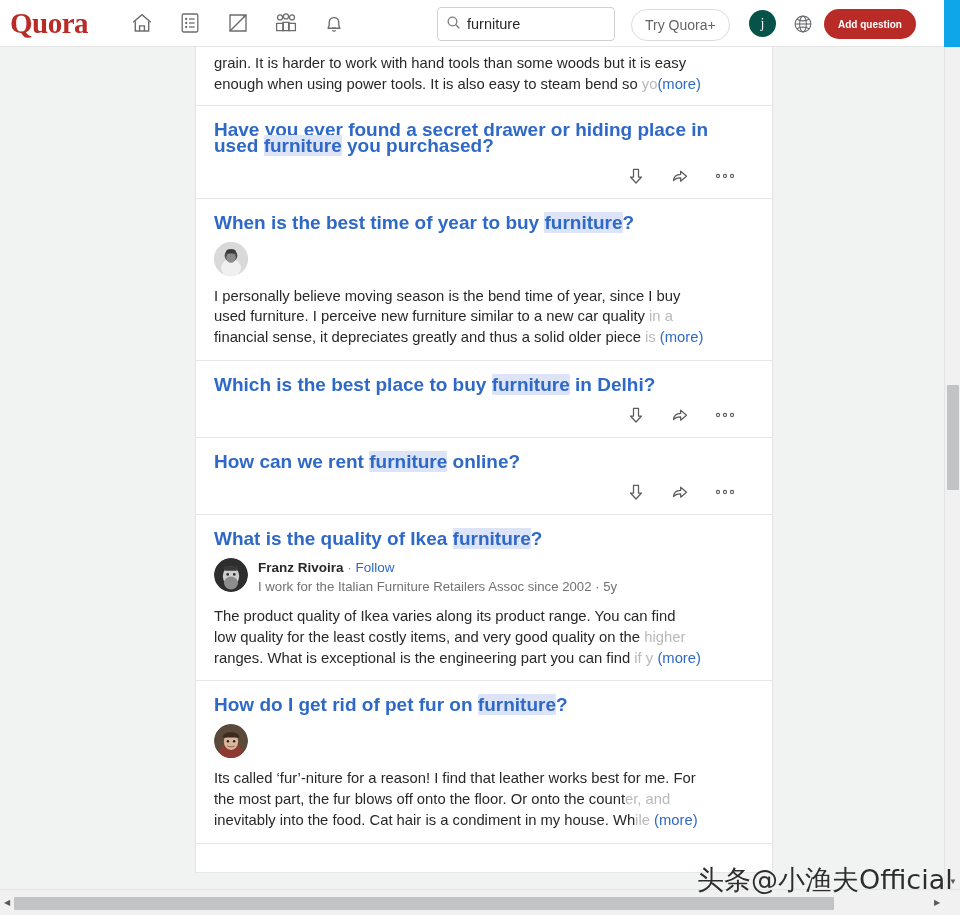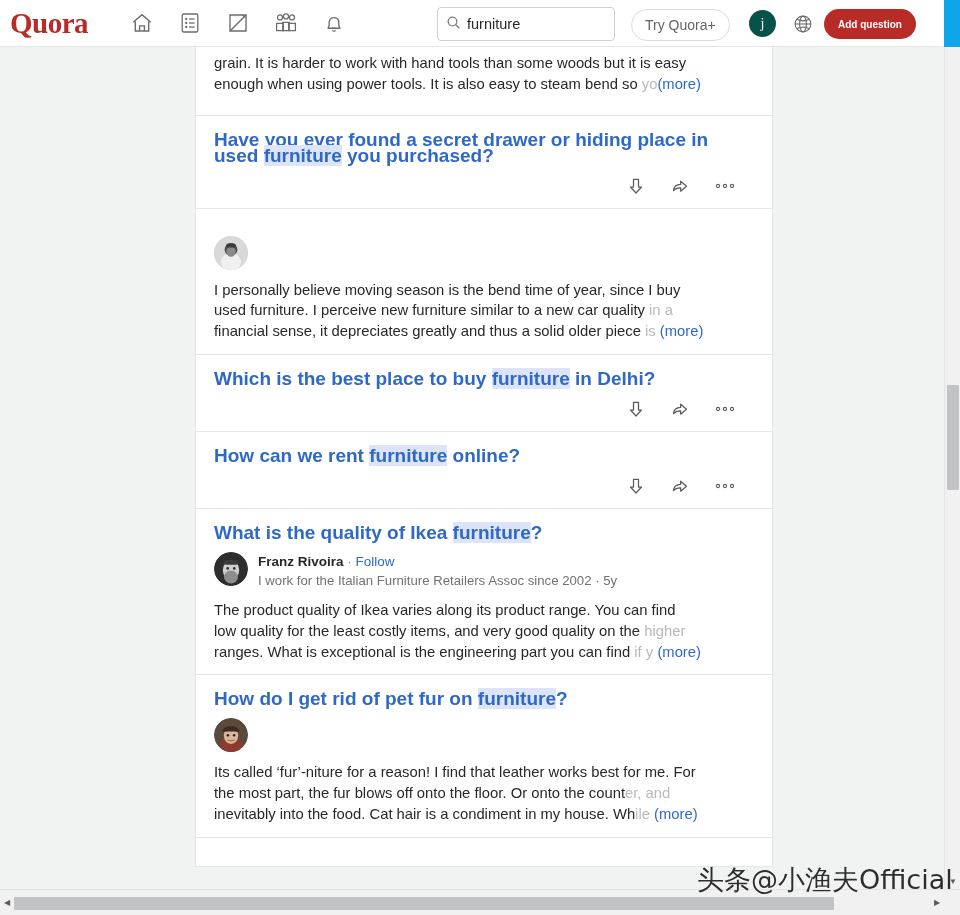--- a/index.html
+++ b/index.html
@@ -98,21 +98,21 @@
     width: 578px;
     background: #ffffff;
     border-left: 1px solid #e3e3e3;
     border-right: 1px solid #e3e3e3;
   }
   .card {
     border-bottom: 1px solid #e6e6e6;
     padding: 16px 18px 12px 18px;
     background: #fff;
   }
-  .card.partial { padding-top: 0; padding-bottom: 20px; }
+  .card.partial { padding-top: 0; padding-bottom: 10px; }
 
   .qtitle {
     font-size: 19px; font-weight: bold;
     color: #2e69c7;
     line-height: 16px;
     margin: 0 0 0 0;
     cursor: pointer;
   }
   .hl { background: #dde4f7; color: #2e69c7; border-radius: 1px; }
 
@@ -311,20 +311,23 @@
             <svg width="22" height="8" viewBox="0 0 22 8" fill="none" stroke="#5b5c5e" stroke-width="1.1">
               <circle cx="4" cy="4" r="1.6"></circle>
                 <circle cx="11" cy="4" r="1.6"></circle>
                 <circle cx="18" cy="4" r="1.6"></circle>
             </svg>
           </span>
         </div>
       </div>
 
       <div class="card">
+        <div class="qtitle">
+          <span>When is the best time of year to buy </span><span class="hl">furniture</span><span>?</span>
+        </div>
         <div class="byline">
           <div class="av">
             <svg class="face" viewBox="0 0 34 34">
               <circle cx="17" cy="17" r="17" fill="#d9d9d9"></circle>
               <ellipse cx="17" cy="26" rx="10" ry="9" fill="#f0f0f0"></ellipse>
               <circle cx="17" cy="13.5" r="6.4" fill="#4c4c4c"></circle>
               <ellipse cx="17" cy="15.6" rx="4.7" ry="5.2" fill="#8a8a8a"></ellipse>
               <rect x="12.3" y="7.6" width="9.4" height="4" rx="2" fill="#3b3b3b"></rect>
             </svg>
           </div>

